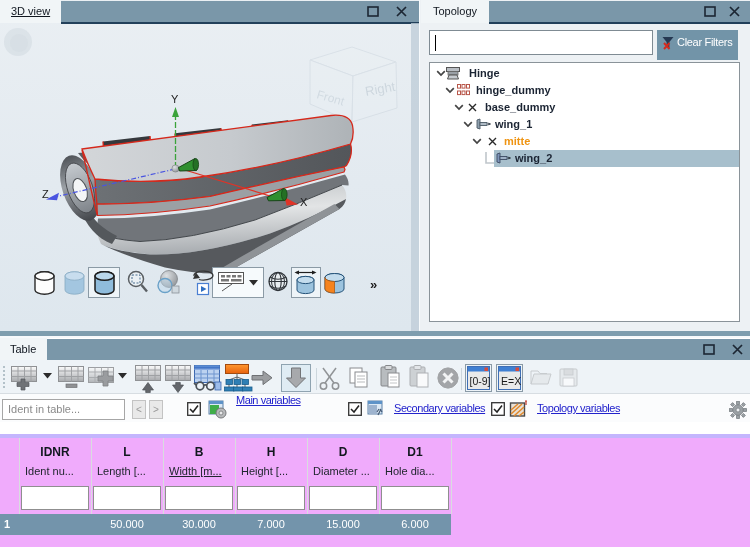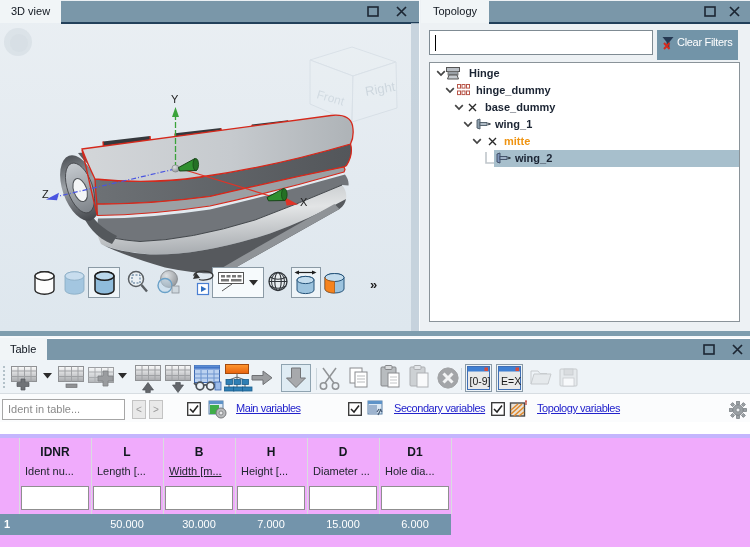--- a/index.html
+++ b/index.html
@@ -12,21 +12,21 @@
   .darkline { position:absolute; height:2px; background:#22405a; top:22px; }
   .treerow { position:absolute; height:17px; font-size:11px; font-weight:bold;
     color:#1b2433; line-height:17px; white-space:nowrap; }
   .link { font-size:11px; color:#2222cc; text-decoration:underline; letter-spacing:-0.45px; }
   .cell { position:absolute; font-size:11px; }
 </style>
 </head>
 <body>
 
 <div class="abs" id="p3d" style="left:0;top:0;width:420px;height:331px;background:linear-gradient(180deg,#eaeff3 0%,#e3eaf0 55%,#dee7ee 100%);">
-  <div class="tab" style="left:0;width:61px;"><span style="margin-left:11px;">3D view</span></div>
+  <div class="tab" style="left:0;width:61px;"><span style="margin-left:11px;text-decoration:underline;">3D view</span></div>
   <div class="teal" style="left:61px;width:359px;"></div>
   <div class="darkline" style="left:61px;width:359px;"></div>
 
   <svg class="abs" style="left:366px;top:5px;" width="14" height="14" viewBox="0 0 14 14">
     <rect x="2" y="2" width="10" height="9" fill="none" stroke="#1c2633" stroke-width="1.6"></rect>
   </svg>
   <svg class="abs" style="left:395px;top:5px;" width="13" height="13" viewBox="0 0 13 13">
     <path d="M2,2 L11,11 M11,2 L2,11" stroke="#1c2633" stroke-width="1.7"></path>
   </svg>
 
@@ -475,21 +475,21 @@
       <rect x="0.7" y="0.7" width="12.6" height="12.6" fill="#fff" stroke="#333" stroke-width="1.3"></rect>
       <path d="M3,7 L6,10 L11,3.5" stroke="#222" stroke-width="1.5" fill="none"></path>
     </svg>
     <svg class="abs" style="left:208px;top:6px;" width="19" height="19" viewBox="0 0 19 19">
       <rect x="1" y="1" width="14" height="13" fill="#dce9f5" stroke="#5a7fa5" stroke-width="1"></rect>
       <rect x="1" y="1" width="14" height="3" fill="#5e93c8"></rect>
       <rect x="2" y="5" width="9" height="9" fill="#3fae49"></rect>
       <circle cx="13" cy="13" r="5" fill="#b7b9bb" stroke="#76787a" stroke-width="1"></circle>
       <circle cx="13" cy="13" r="2" fill="#e9eaeb" stroke="#76787a" stroke-width="0.8"></circle>
     </svg>
-    <span class="link abs" style="left:236px;top:8px;">Main variables</span>
+    <span class="link abs" style="left:236px;top:0;">Main variables</span>
 
     <svg class="abs" style="left:348px;top:8px;" width="14" height="14" viewBox="0 0 14 14">
       <rect x="0.7" y="0.7" width="12.6" height="12.6" fill="#fff" stroke="#333" stroke-width="1.3"></rect>
       <path d="M3,7 L6,10 L11,3.5" stroke="#222" stroke-width="1.5" fill="none"></path>
     </svg>
     <svg class="abs" style="left:367px;top:6px;" width="19" height="19" viewBox="0 0 19 19">
       <rect x="1" y="1" width="14" height="13" fill="#dce9f5" stroke="#5a7fa5" stroke-width="1"></rect>
       <rect x="1" y="1" width="14" height="3" fill="#5e93c8"></rect>
       <rect x="2" y="5" width="8" height="9" fill="#9db3ce"></rect>
       <path d="M10,12 l2,-3 M13,9 l2,3 M11,15 l3,-6" stroke="#455a75" stroke-width="1.2" fill="none"></path>

